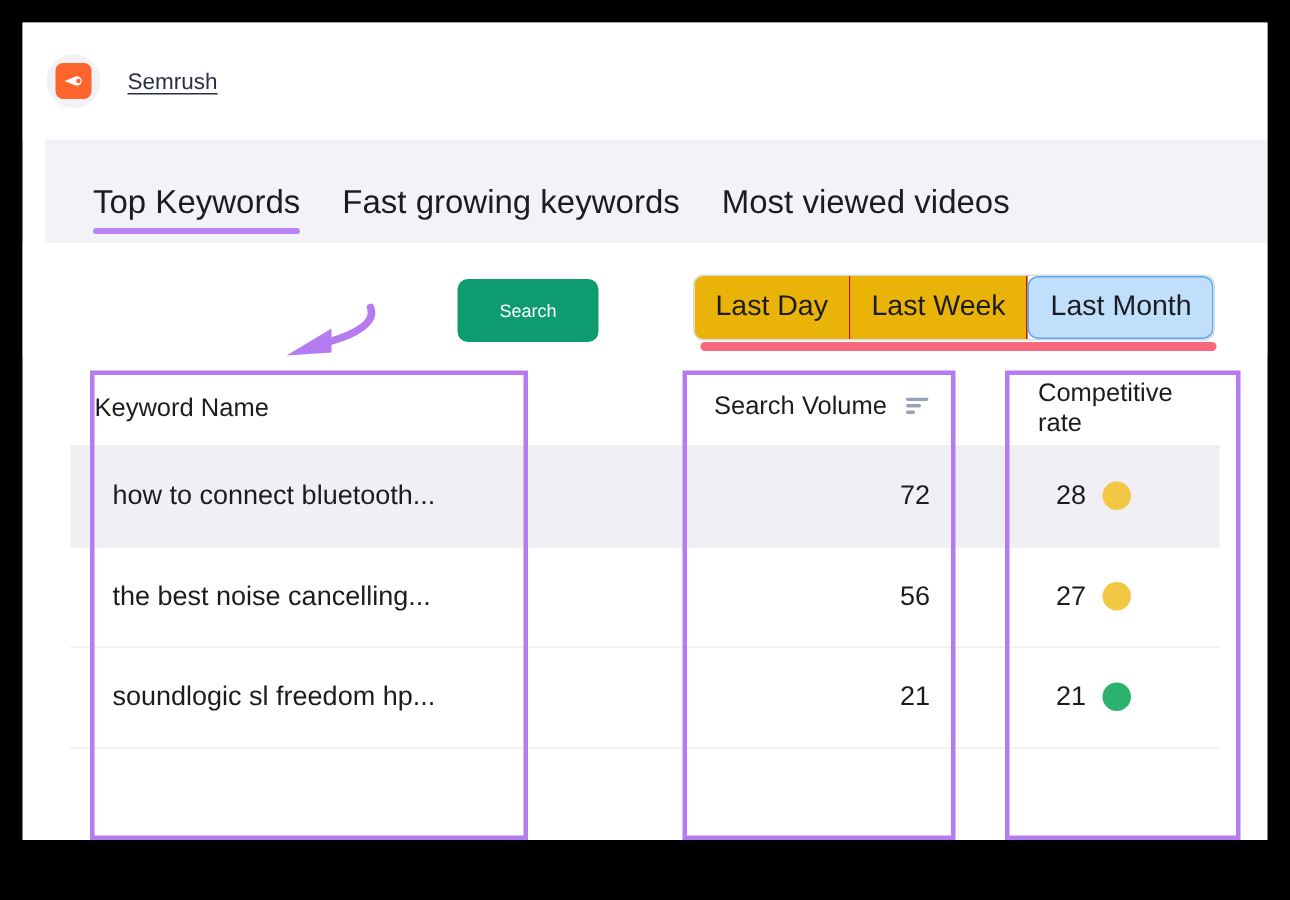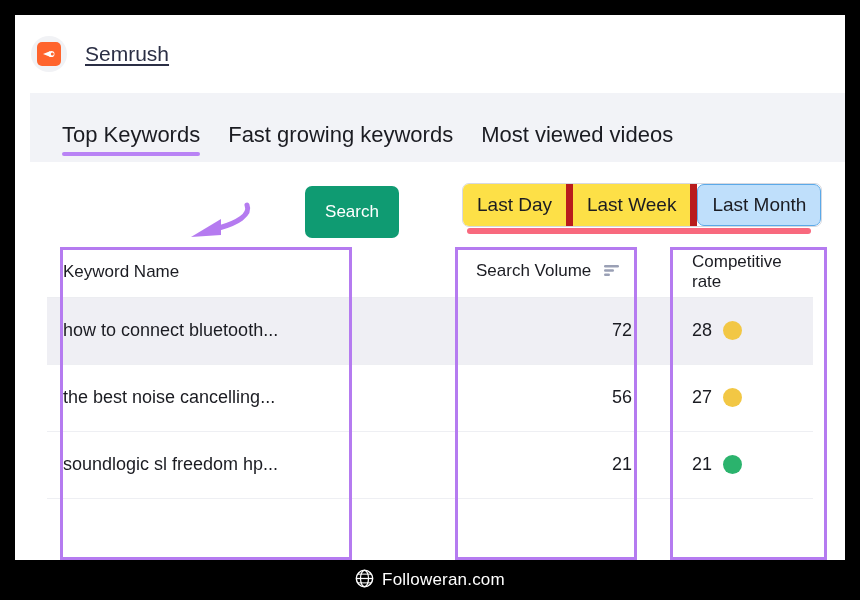--- a/index.html
+++ b/index.html
@@ -46,21 +46,21 @@
     flex: none;
   }
   #brand-logo {
     width: 24px; height: 24px;
     border-radius: 5px;
     background: #ff642d;
     display: flex; align-items: center; justify-content: center;
   }
   #brand-name {
     margin-left: 18px;
-    font-size: 21px;
+    font-size: 15px;
     color: #2b2f45;
     text-decoration: underline;
     text-underline-offset: 3px;
     cursor: pointer;
   }
 
   
   #tab-strip {
     position: absolute;
     left: 15px; top: 78px;
@@ -104,26 +104,26 @@
     background: #ffffff;
     font-size: 17px;
     color: #1b1c22;
     padding: 0 14px;
     font-family: "Liberation Sans", sans-serif;
     outline: none;
   }
   #search-button {
     position: absolute;
     left: 290px; top: 24px;
-    width: 94px; height: 52px;
+    width: 94px; height: 42px;
     border: none;
     border-radius: 7px;
     background: #0f9b72;
     color: #ffffff;
-    font-size: 17px;
+    font-size: 12px;
     font-family: "Liberation Sans", sans-serif;
     cursor: pointer;
   }
   
   #arrow-annotation {
     position: absolute;
     left: 160px; top: 182px;
     width: 80px; height: 44px;
     pointer-events: none;
   }
@@ -138,22 +138,22 @@
     border-radius: 7px;
     background: #ffffff;
     overflow: hidden;
   }
   .range-seg {
     display: flex; align-items: center; justify-content: center;
     padding: 0 14px;
     font-size: 19px;
     color: #1b1c22;
     cursor: pointer;
-    border-right: 7px solid #b91c1c;
-    background: #fde047;
+    border-right: 1px solid #b91c1c;
+    background: #eab308;
     white-space: nowrap;
   }
   .range-seg:last-child { border-right: none; }
   .range-seg.selected {
     background: #bfdffb;
     border: 1px solid #5ba9e8;
     border-radius: 7px;
   }
   
   #range-underline {
@@ -180,21 +180,21 @@
     height: 50px;
     padding: 0 16px;
     border-bottom: 1px solid #ecedf1;
     background: #ffffff;
     vertical-align: middle;
   }
   #keyword-table td {
     font-size: 18px;
     color: #1b1c22;
     height: 67px;
-    padding: 0 16px;
+    padding: 0 28px;
     border-bottom: 1px solid #eeeff3;
     vertical-align: middle;
   }
   .col-keyword  { width: 300px; }
   .col-spacer   { width: 113px; }
   .col-volume   { width: 188px; }
   .col-gap      { width: 28px; }
   .col-rate     { width: 137px; }
   .num-cell { text-align: right; }
   tr.striped td { background: #efeff4; }
@@ -353,26 +353,14 @@
         </tr>
       </tbody>
     </table>
 
     <div class="annot-box" id="annot-keyword"></div>
     <div class="annot-box" id="annot-volume"></div>
     <div class="annot-box" id="annot-rate"></div>
 
   </div>
 
-  <div id="footer-watermark">
-    <span>
-      <svg width="19" height="19" viewBox="0 0 20 20" aria-hidden="true">
-        <circle cx="10" cy="10" r="8.6" fill="none" stroke="#ffffff" stroke-width="1.5"></circle>
-        <ellipse cx="10" cy="10" rx="4.2" ry="8.6" fill="none" stroke="#ffffff" stroke-width="1.3"></ellipse>
-        <line x1="1.4" y1="10" x2="18.6" y2="10" stroke="#ffffff" stroke-width="1.3"></line>
-        <line x1="2.8" y1="5.4" x2="17.2" y2="5.4" stroke="#ffffff" stroke-width="1.1"></line>
-        <line x1="2.8" y1="14.6" x2="17.2" y2="14.6" stroke="#ffffff" stroke-width="1.1"></line>
-      </svg>
-    </span>
-    <span id="footer-text">Followeran.com</span>
-  </div>
 
 </div>
 
 </body></html>

